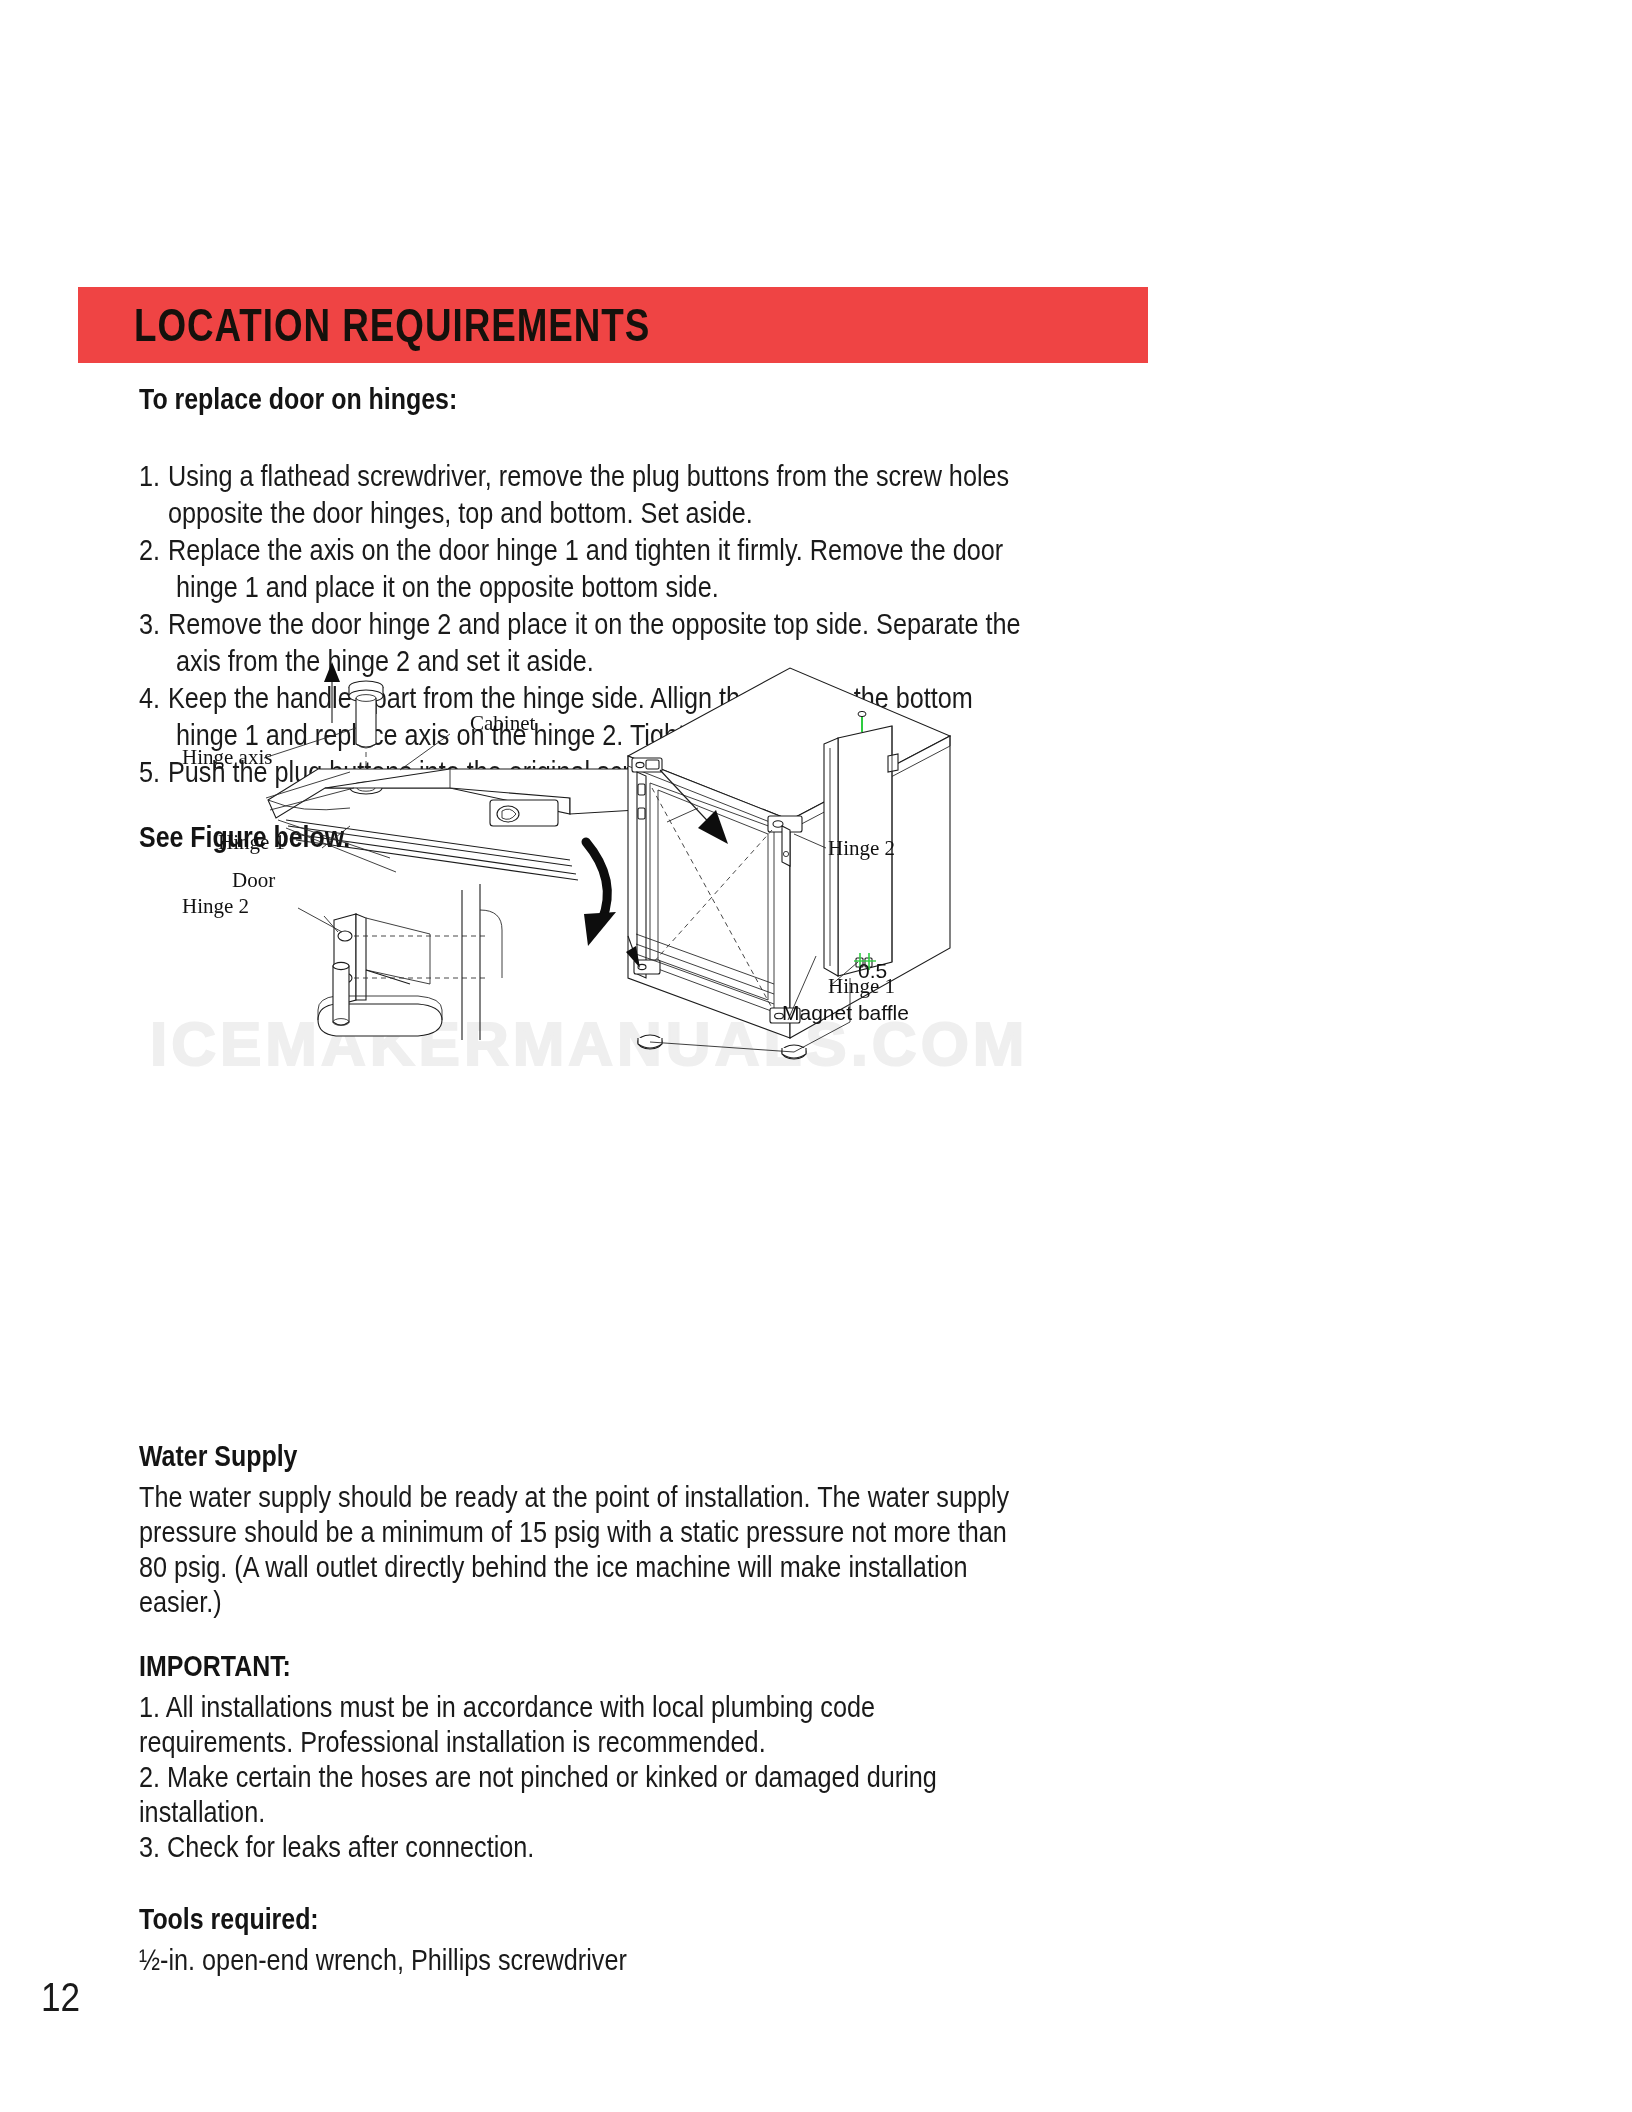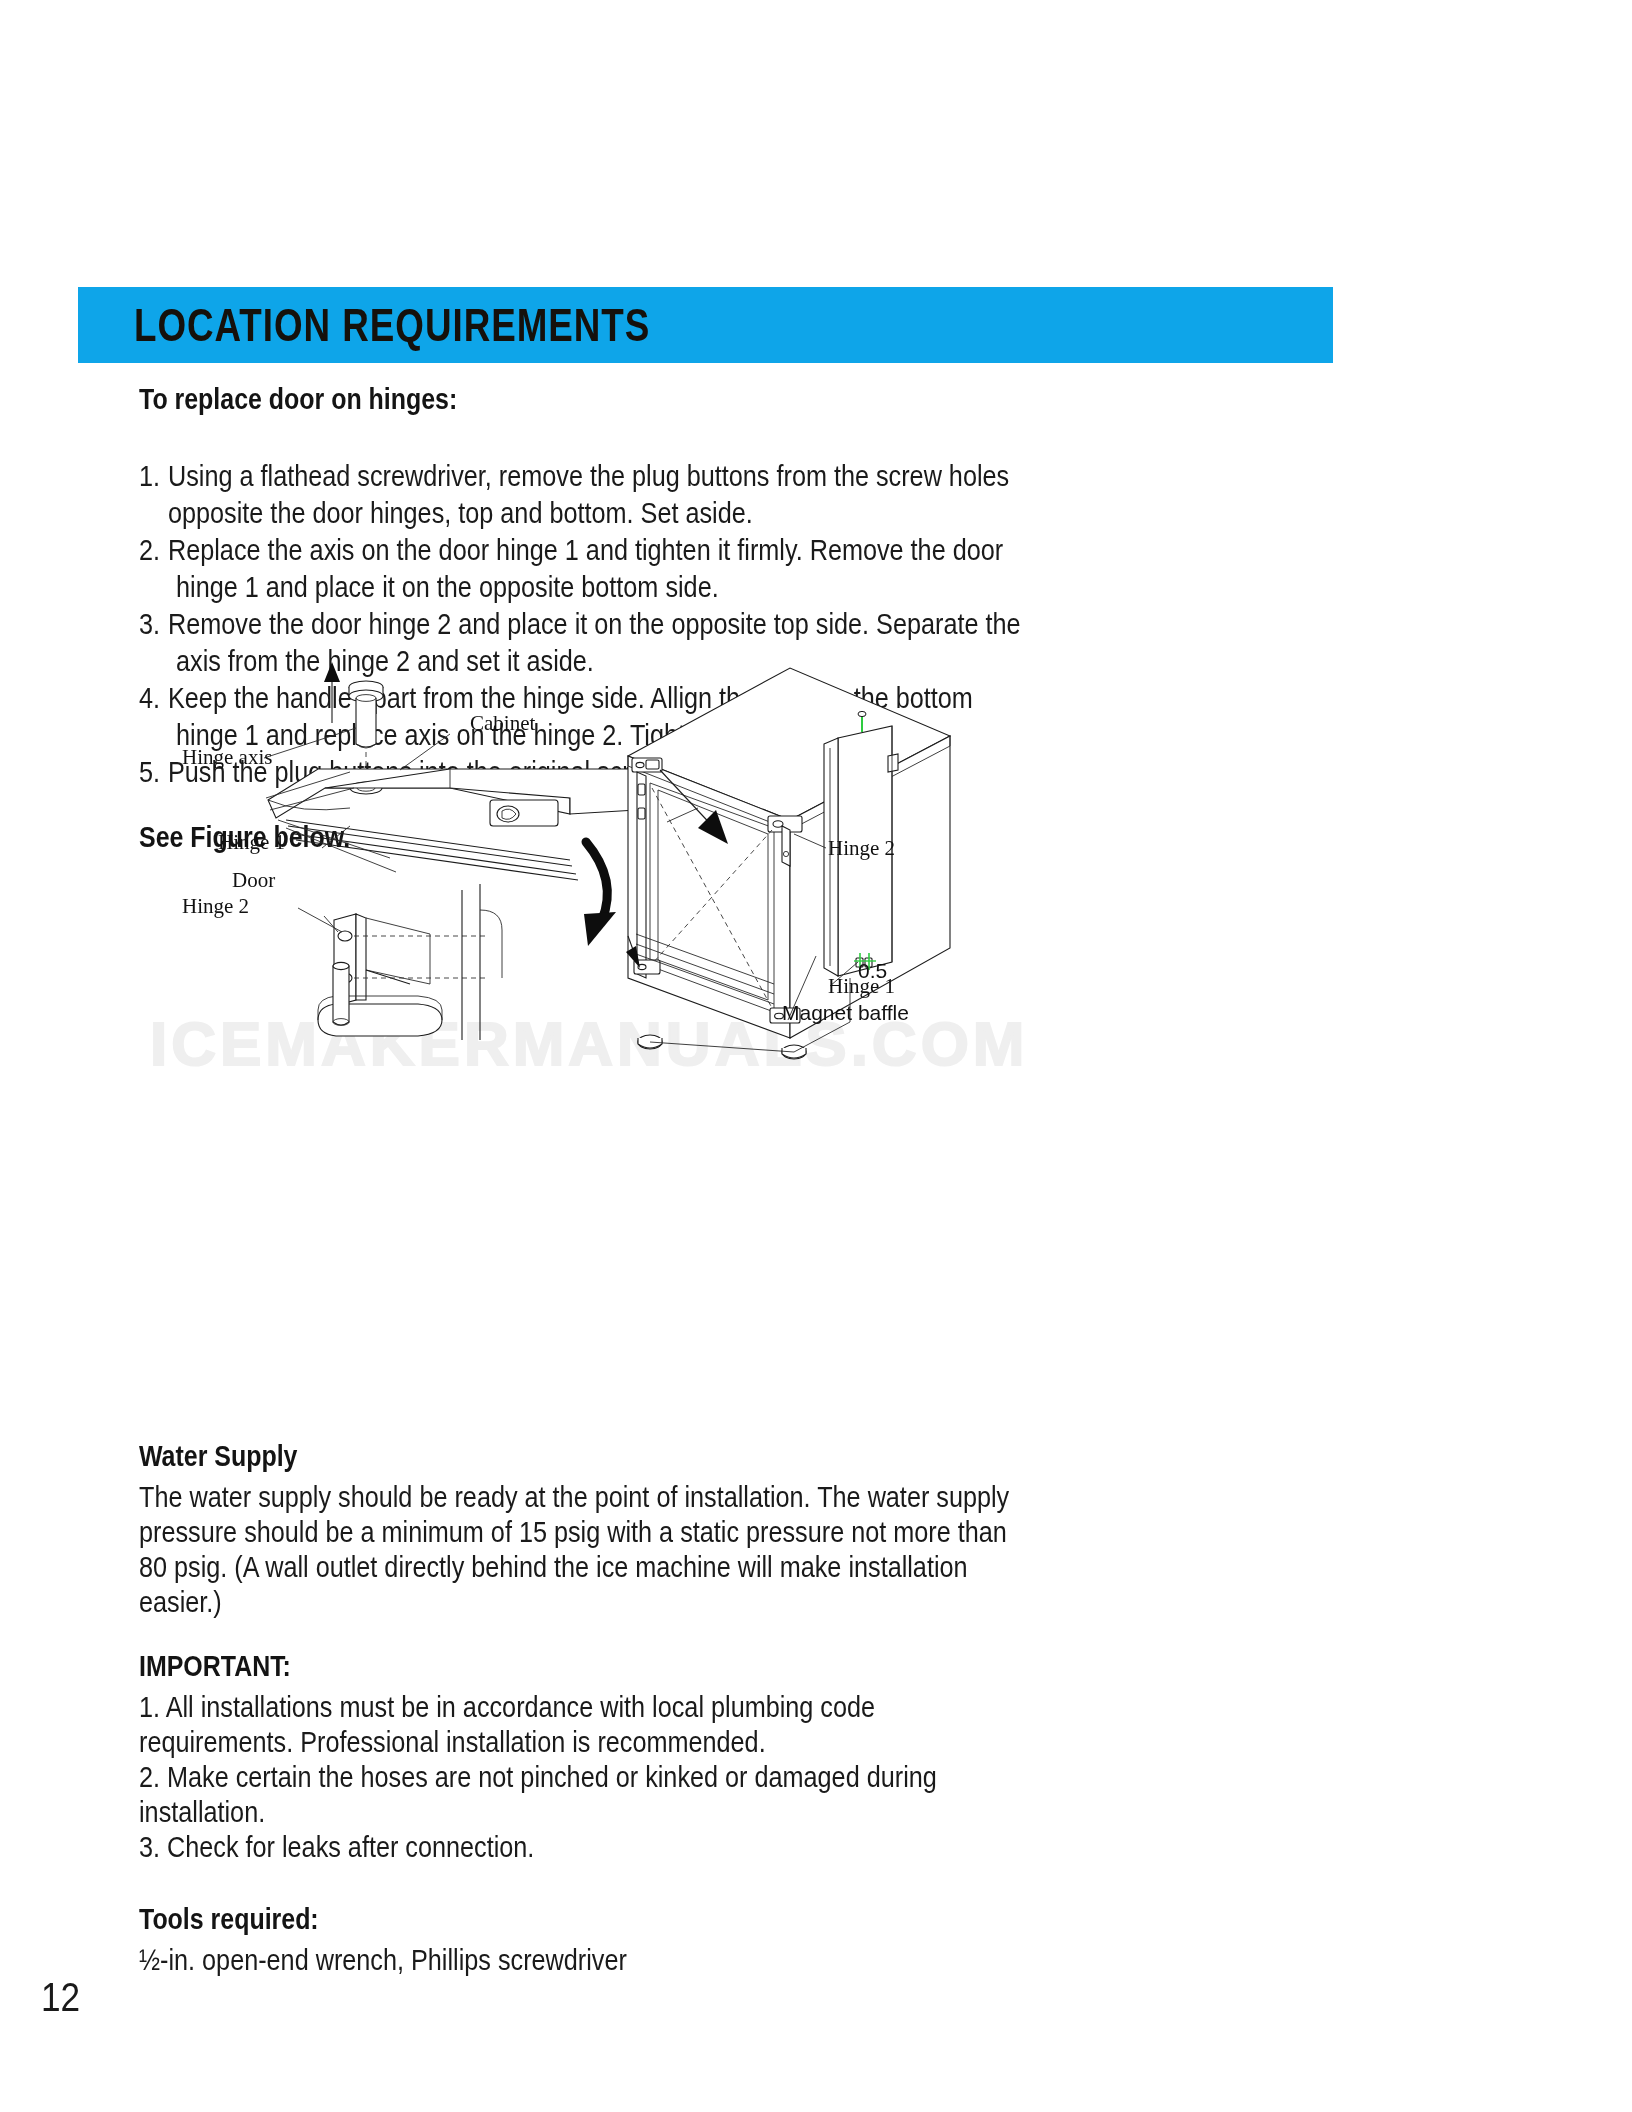--- a/index.html
+++ b/index.html
@@ -20,23 +20,23 @@
     position: absolute;
     inset: 0;
     background: #ffffff;
   }
 
   
   .banner {
     position: absolute;
     left: 78px;
     top: 287px;
-    width: 1255px;
+    width: 1070px;
     height: 76px;
-    background: #0ea5e9;
+    background: #ef4444;
   }
   .banner-title {
     position: absolute;
     left: 56px;
     top: 50%;
     transform: translateY(-50%) scaleX(0.80);
     transform-origin: left center;
     font-family: "Liberation Sans", sans-serif;
     font-weight: bold;
     font-size: 46px;

